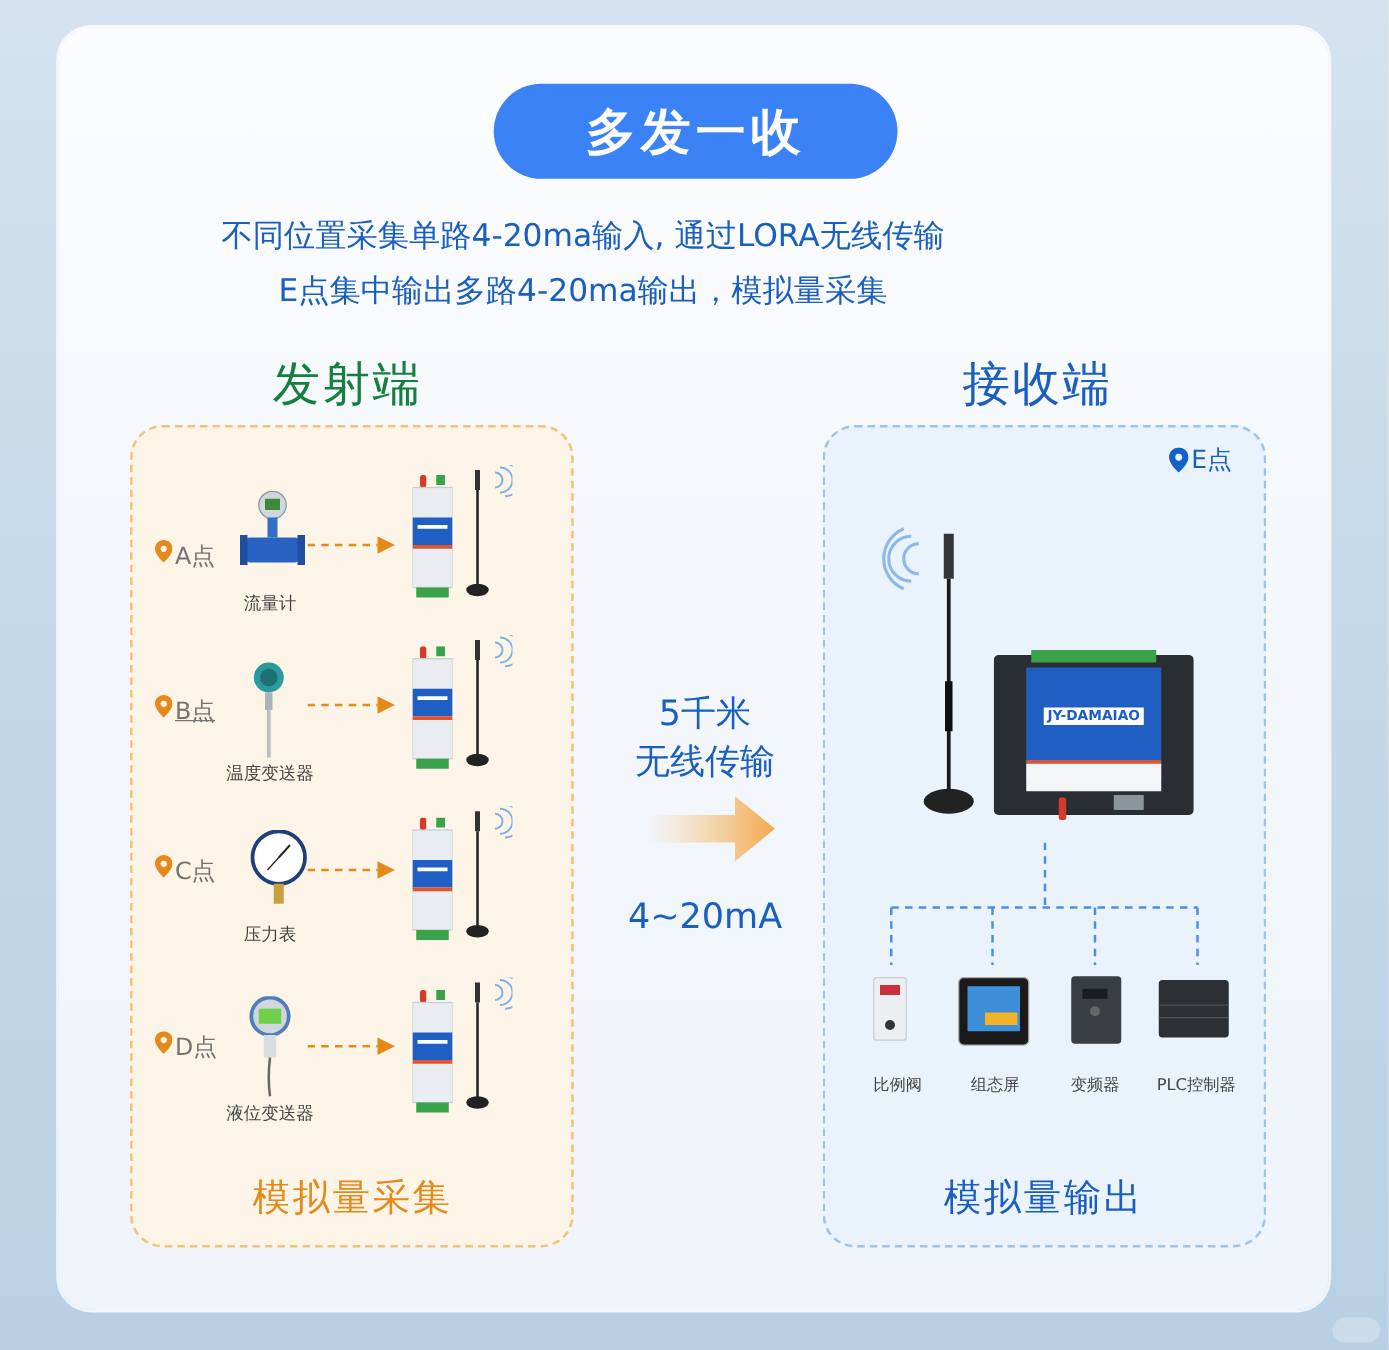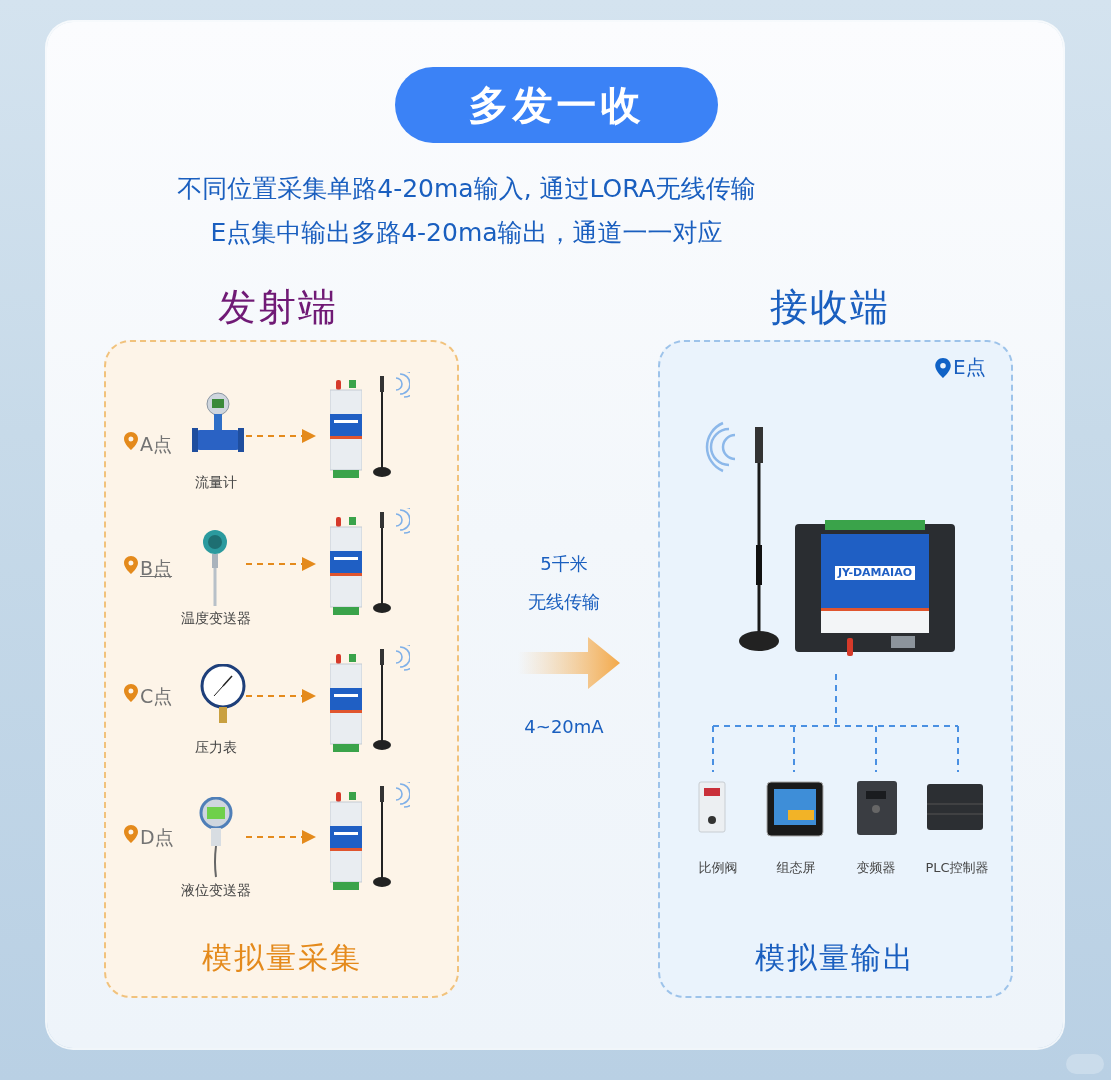--- a/index.html
+++ b/index.html
@@ -21,21 +21,21 @@
     color: #fff; font-size: 40px; font-weight: bold; letter-spacing: 4px;
     display: flex; align-items: center; justify-content: center;
   }
   .subtitle {
     position: absolute; left: 0; width: 933px; text-align: center;
     color: #1a5fbf; font-size: 25px;
   }
   .sub1 { top: 172px; }
   .sub2 { top: 216px; }
   .sec-title { position: absolute; font-size: 38px; letter-spacing: 2px; }
-  .tx-title { left: 218px; top: 282px; color: #701a75; }
+  .tx-title { left: 218px; top: 282px; color: #15803d; }
   .rx-title { left: 770px; top: 282px; color: #1a5fbf; }
 
   .panel {
     position: absolute; border-radius: 26px; border: 2px dashed;
   }
   .tx-panel { left: 104px; top: 340px; width: 355px; height: 658px;
     border-color: #f1c27c; background: #fdf4e8; }
   .rx-panel { left: 658px; top: 340px; width: 355px; height: 658px;
     border-color: #9dc3ea; background: #eaf3fc; }
 
@@ -46,42 +46,42 @@
   .dev-label { position: absolute; font-size: 14px; color: #444; text-align: center; width: 120px; }
   .arrow-dash { position: absolute; width: 70px; height: 14px; }
   .module { position: absolute; width: 32px; height: 100px; }
   .antenna { position: absolute; width: 40px; height: 110px; }
   .sensor { position: absolute; }
 
   .footer-label { position: absolute; font-size: 30px; letter-spacing: 2px; }
   .tx-foot { left: 202px; top: 938px; color: #e48a1c; }
   .rx-foot { left: 755px; top: 938px; color: #1a5fbf; }
 
-  .mid-text { position: absolute; color: #1a5fbf; font-size: 18px; text-align: center; width: 160px; left: 484px; }
+  .mid-text { position: absolute; color: #1a5fbf; font-size: 28px; text-align: center; width: 160px; left: 484px; }
   .mid1 { top: 552px; }
   .mid2 { top: 590px; }
   .mid3 { top: 716px; }
   .big-arrow { position: absolute; left: 518px; top: 637px; width: 102px; height: 52px; }
 
   .e-label { position: absolute; left: 935px; top: 354px; font-size: 20px; color: #1a5fbf; display:flex; align-items:center; }
   .rx-device { position: absolute; left: 795px; top: 520px; width: 192px; height: 140px; }
   .rx-antenna { position: absolute; left: 705px; top: 415px; width: 90px; height: 240px; }
   .tree { position: absolute; left: 700px; top: 674px; width: 280px; height: 100px; }
   .out-dev { position: absolute; top: 778px; height: 62px; }
   .out-label { position: absolute; top: 859px; font-size: 13px; color: #444; width: 100px; text-align: center; }
   .watermark { position: absolute; left: 1066px; top: 1054px; width: 38px; height: 20px; border-radius: 10px; background: rgba(255,255,255,0.25); color: rgba(255,255,255,0.7); font-size: 10px; text-align:center; line-height:20px; }
 </style>
 </head>
 <body>
 
 <div class="card"></div>
 
 <div class="title-pill">多发一收</div>
 <div class="subtitle sub1">不同位置采集单路4-20ma输入, 通过LORA无线传输</div>
-<div class="subtitle sub2">E点集中输出多路4-20ma输出，通道一一对应</div>
+<div class="subtitle sub2">E点集中输出多路4-20ma输出，模拟量采集</div>
 
 <div class="sec-title tx-title">发射端</div>
 <div class="sec-title rx-title">接收端</div>
 
 <div class="panel tx-panel"></div>
 
 <div class="point-label" style="left:124px; top:432px;">
   <span class="pin">
       <svg viewBox="0 0 14 18">
         <path d="M7 0C3.1 0 0 3.1 0 7c0 5 7 11 7 11s7-6 7-11c0-3.9-3.1-7-7-7zm0 9.5A2.5 2.5 0 1 1 7 4.5a2.5 2.5 0 0 1 0 5z" fill="#e48a1c"></path>

